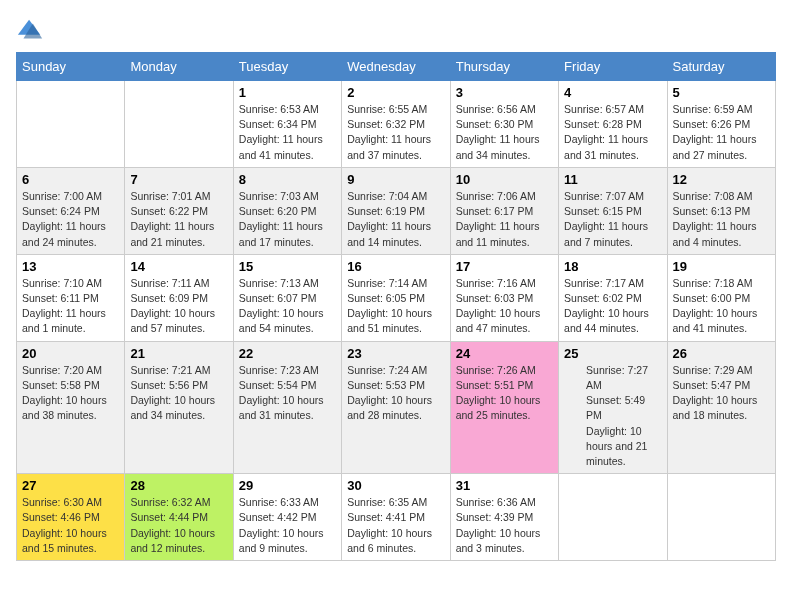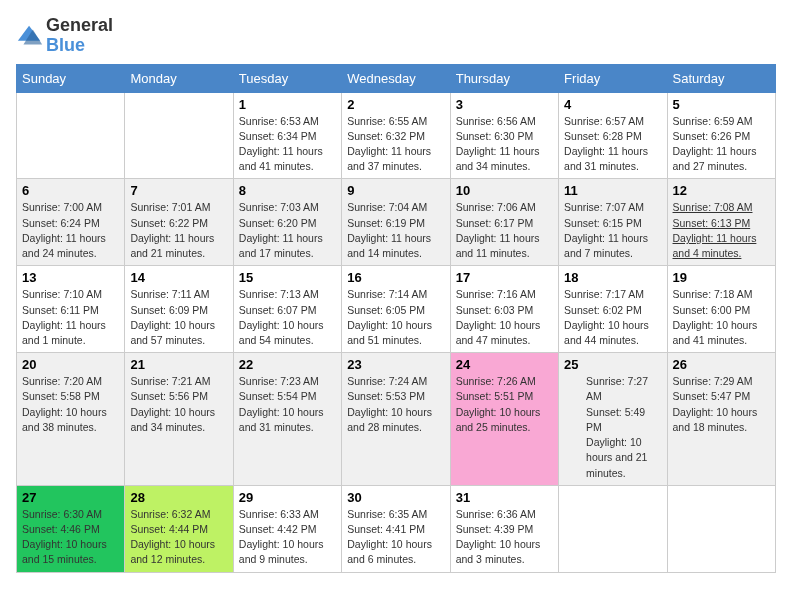--- a/index.html
+++ b/index.html
@@ -86,24 +86,20 @@
   </style>
 </head>
 <body>
 
 <div class="header">
   <div class="logo">
     <svg class="logo-icon" viewBox="0 0 30 30" xmlns="http://www.w3.org/2000/svg">
       <polygon points="14,4 26,20 2,20" fill="#4a90d9"></polygon>
       <polygon points="18,8 28,24 8,24" fill="#2a6099" opacity="0.6"></polygon>
     </svg>
-    <div>
-      <div class="logo-text">General</div>
-      <div class="logo-text"><span class="blue">Blue</span></div>
-    </div>
   </div>
   <div class="title-block">
     <div class="month-title"></div>
     <div class="location-title"></div>
   </div>
 </div>
 
 <table class="calendar">
   <thead>
     <tr>
@@ -183,21 +179,21 @@
 Daylight: 11 hours and 11 minutes.</div>
         </td>
         <td style="background: rgb(240, 240, 240);">
           <span class="day-number">11</span>
           <div class="day-info" style="white-space: pre-line;">Sunrise: 7:07 AM
 Sunset: 6:15 PM
 Daylight: 11 hours and 7 minutes.</div>
         </td>
         <td style="background: rgb(240, 240, 240);">
           <span class="day-number">12</span>
-          <div class="day-info" style="white-space: pre-line; text-decoration: underline;">Sunrise: 7:08 AM
+          <div class="day-info" style="white-space: pre-line;">Sunrise: 7:08 AM
 Sunset: 6:13 PM
 Daylight: 11 hours and 4 minutes.</div>
         </td>
       </tr>
       <tr>
         <td style="background: rgb(255, 255, 255);">
           <span class="day-number">13</span>
           <div class="day-info" style="white-space: pre-line;">Sunrise: 7:10 AM
 Sunset: 6:11 PM
 Daylight: 11 hours and 1 minute.</div>
@@ -277,21 +273,21 @@
 Daylight: 10 hours and 21 minutes.</div>
         </td>
         <td style="background: rgb(240, 240, 240);">
           <span class="day-number">26</span>
           <div class="day-info" style="white-space: pre-line;">Sunrise: 7:29 AM
 Sunset: 5:47 PM
 Daylight: 10 hours and 18 minutes.</div>
         </td>
       </tr>
       <tr>
-        <td style="background: #22c55e;">
+        <td style="background: #fde047;">
           <span class="day-number">27</span>
           <div class="day-info" style="white-space: pre-line;">Sunrise: 6:30 AM
 Sunset: 4:46 PM
 Daylight: 10 hours and 15 minutes.</div>
         </td>
         <td style="background: #bef264;">
           <span class="day-number">28</span>
           <div class="day-info" style="white-space: pre-line;">Sunrise: 6:32 AM
 Sunset: 4:44 PM
 Daylight: 10 hours and 12 minutes.</div>

